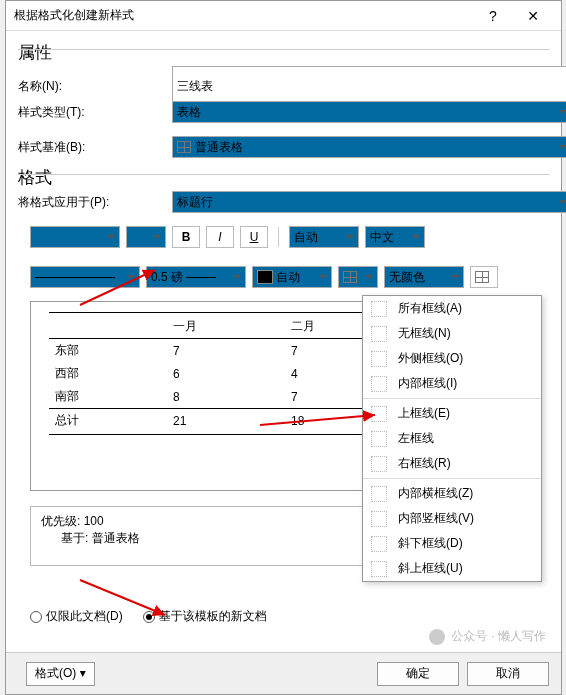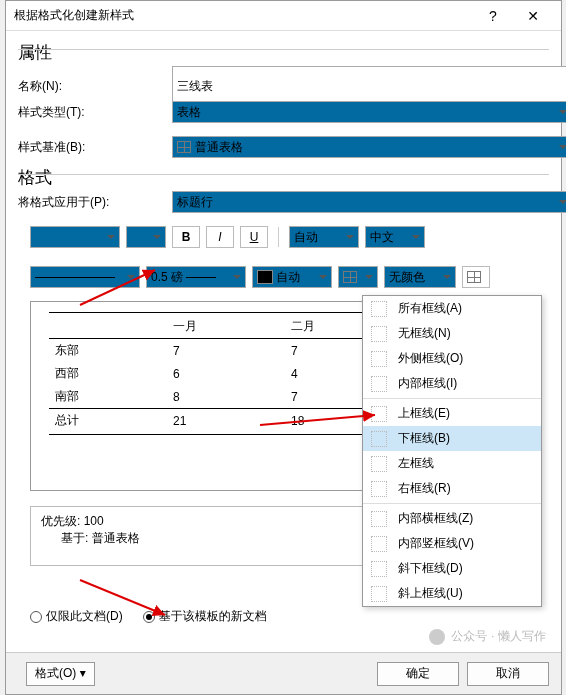--- a/index.html
+++ b/index.html
@@ -112,21 +112,21 @@
 
   <div class="btnrow" style="top:265px">
     <div class="select" style="width:110px">
         <span style="display:inline-block;width:80px;border-top:1px solid #000"></span>
       </div>
     <div class="select" style="width:100px"><span>0.5 磅</span>&nbsp;<span style="display:inline-block;width:30px;border-top:1px solid #000"></span></div>
     <div class="select" style="width:80px"><span class="colorsw" style="background:#000"></span>&nbsp;<span>自动</span></div>
     <div class="select" style="width:40px">
         <span class="tbl-icon"></span>
       </div>
-    <div class="select" style="width:72px">
+    <div class="select" style="width:80px">
         <span>无颜色</span>
       </div>
     <div class="sqbtn">
         <span class="tbl-icon"></span>
       </div>
   </div>
 
   <div class="table-preview">
     <div class="tline"></div>
     <table class="preview-table">
@@ -205,24 +205,20 @@
     </div>
   <div class="menu-item">
       <span class="micon"></span>
       <span class="mi-label">内部框线(I)</span>
     </div>
   <div class="menu-sep"></div>
   <div class="menu-item">
       <span class="micon"></span>
       <span class="mi-label">上框线(E)</span>
     </div>
-  <div class="menu-item selected">
-      <span class="micon"></span>
-      <span class="mi-label">下框线(B)</span>
-    </div>
   <div class="menu-item">
       <span class="micon"></span>
       <span class="mi-label">左框线</span>
     </div>
   <div class="menu-item">
       <span class="micon"></span>
       <span class="mi-label">右框线(R)</span>
     </div>
   <div class="menu-sep"></div>
   <div class="menu-item">

